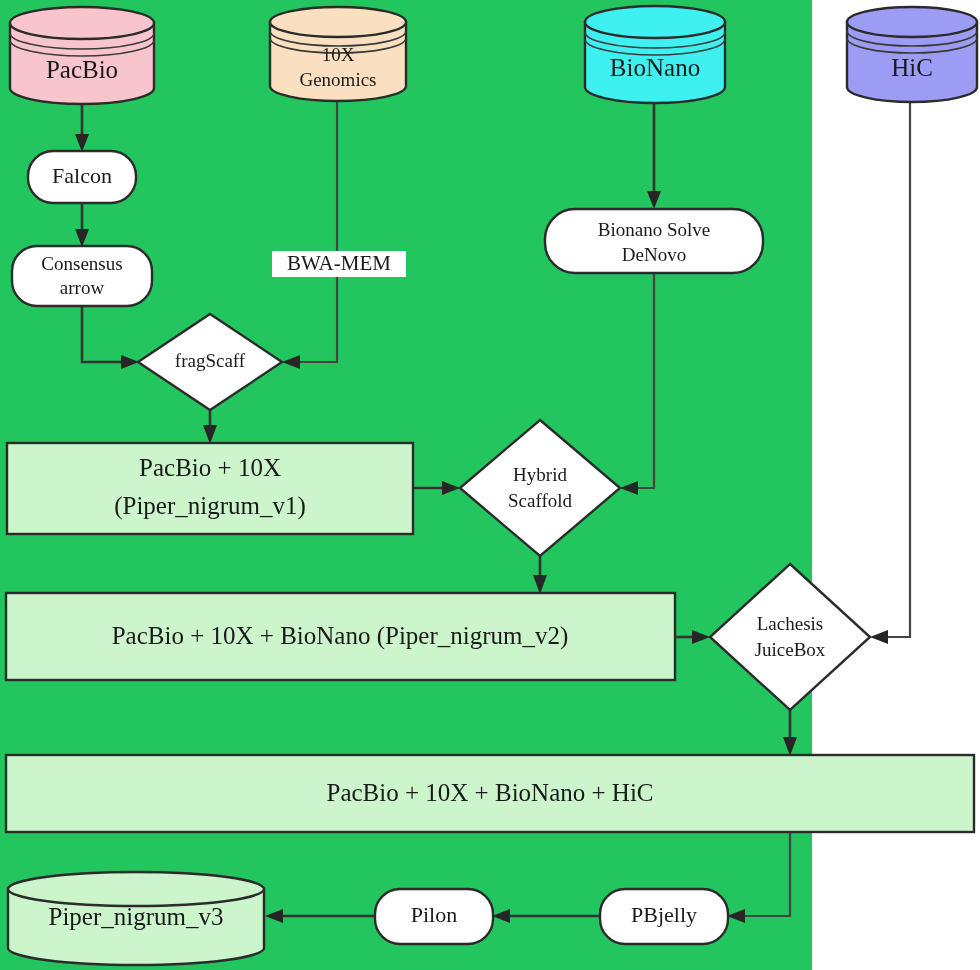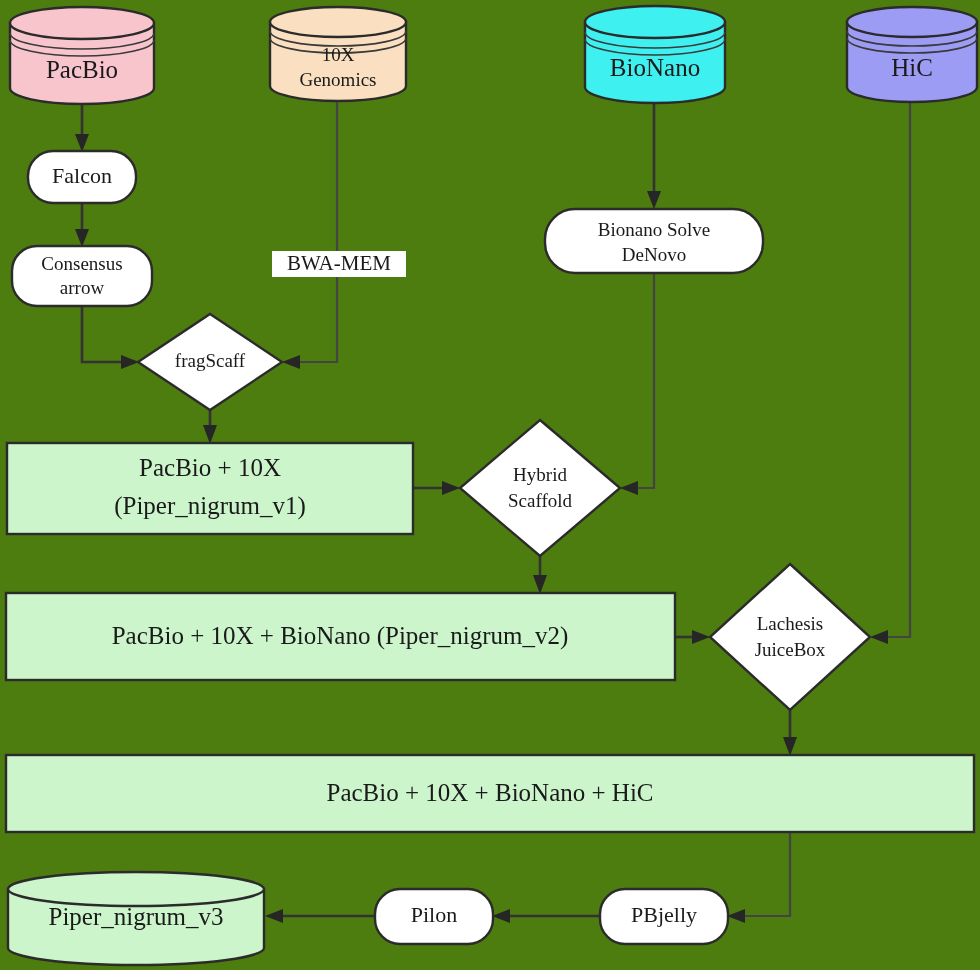--- a/index.html
+++ b/index.html
@@ -2,23 +2,23 @@
 <html><head>
 <meta charset="utf-8">
 <style>
   html, body {
     margin: 0;
     padding: 0;
     background: #ffffff;
   }
   #canvas-wrap {
     position: relative;
-    width: 980px;
+    width: 812px;
     height: 970px;
-    background: #4d7c0f;
+    background: #22c55e;
     font-family: "Liberation Serif", "DejaVu Serif", serif;
     text-decoration: underline;
   }
   svg#flow {
     display: block;
     width: 980px;
     height: 970px;
   }
   .node-shape {
     stroke: #2b2b2b;

